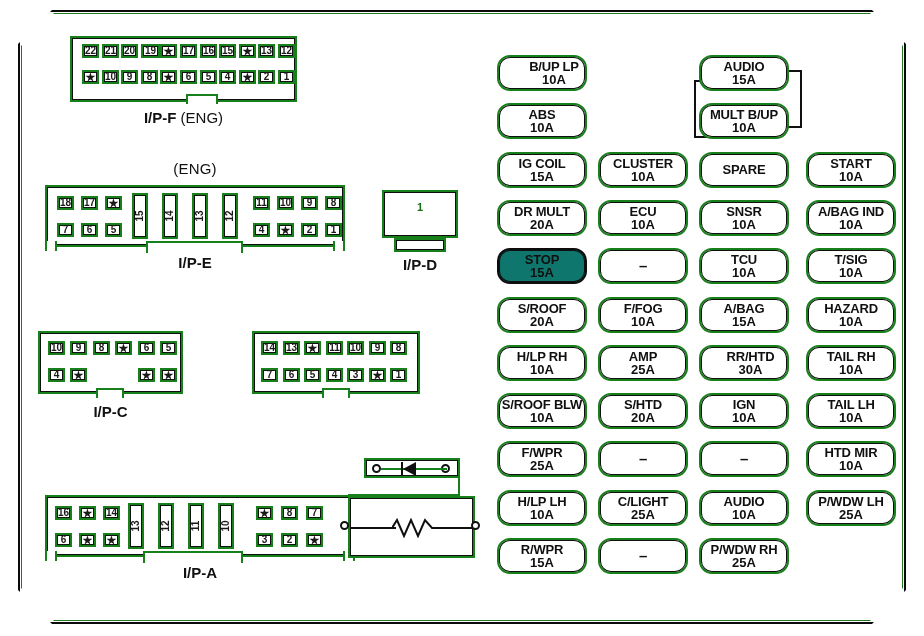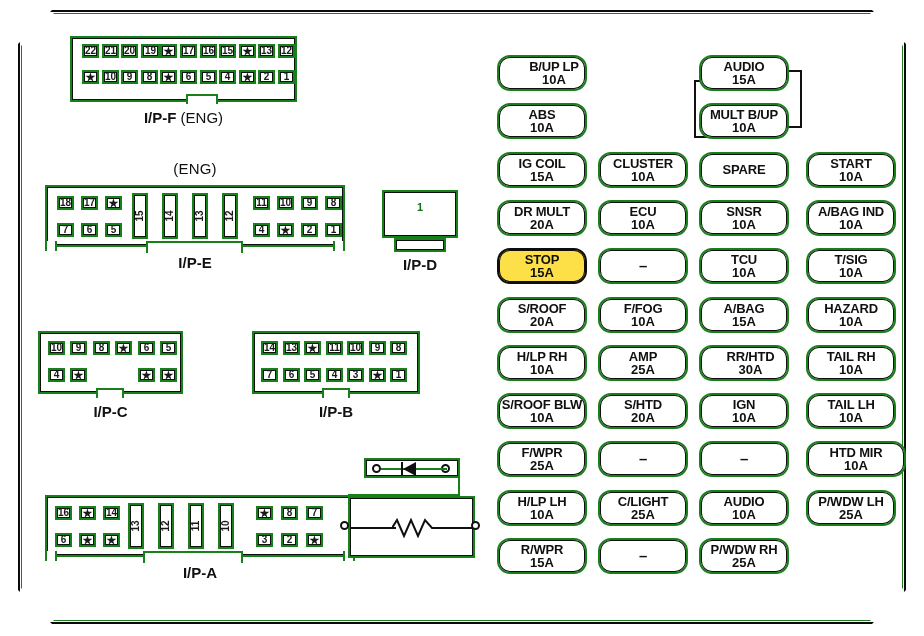--- a/index.html
+++ b/index.html
@@ -81,21 +81,21 @@
     border-radius:13px;
     background:#fff;
     display:flex;flex-direction:column;
     align-items:center;justify-content:center;
     font-weight:bold;color:#101010;line-height:1.02;
     text-align:center;
   }
   .fuse .fname{font-size:13px;letter-spacing:-.2px;white-space:nowrap;}
   .fuse .famp{font-size:13px;}
   .fuse.empty .fname{font-size:15px;}
-  .fuse.hl{background:#fde047;border-color:#0d0d0d;}
+  .fuse.hl{background:#0f766e;border-color:#0d0d0d;}
 
   
   .bracket{position:absolute;}
   .bl{position:absolute;background:#111;}
   .pc-label{
     position:absolute;font-size:14px;font-weight:bold;
     line-height:1.12;color:#111;white-space:nowrap;
   }
 
   
@@ -157,21 +157,20 @@
     <div class="conn-body"></div>
   </div>
   <div class="notch" style="left:96px;top:388px;width:28px;height:10px;"></div>
   <div class="conn-name" style="left:38px;top:403px;width:145px;">I/P-C</div>
 
   <div class="conn-title above" style="left:252px;top:331px;width:168px;">(FLOOR)</div>
   <div class="conn" id="ipb" style="left:252px;top:331px;width:168px;height:63px;">
     <div class="conn-body"></div>
   </div>
   <div class="notch" style="left:322px;top:388px;width:28px;height:10px;"></div>
-  <div class="conn-name" style="left:252px;top:403px;width:168px;">I/P-B</div>
 
   <div class="conn-title above" style="left:45px;top:495px;width:310px;">(FLOOR)</div>
   <div class="conn" id="ipa" style="left:45px;top:495px;width:310px;height:62px;">
     <div class="conn-body"></div>
   </div>
   <div class="notch" style="left:143px;top:551px;width:100px;height:12px;"></div>
   <div class="notch" style="left:45px;top:551px;width:12px;height:10px;border-top:none;"></div>
   <div class="notch" style="left:343px;top:551px;width:12px;height:10px;border-top:none;"></div>
   <div class="conn-name" style="left:45px;top:564px;width:310px;">I/P-A</div>
 
@@ -417,21 +416,21 @@
       <div class="fuse" style="left: 497px; top: 441px; width: 90px; height: 36px;">
         <div class="fname">F/WPR</div>
         <div class="famp">25A</div>
       </div>
       <div class="fuse empty" style="left: 598px; top: 441px; width: 90px; height: 36px;">
         <div class="fname">–</div>
       </div>
       <div class="fuse empty" style="left: 699px; top: 441px; width: 90px; height: 36px;">
         <div class="fname">–</div>
       </div>
-      <div class="fuse" style="left: 806px; top: 441px; width: 100px; height: 36px; text-align: center;">
+      <div class="fuse" style="left: 806px; top: 441px; width: 90px; height: 36px; text-align: center;">
         <div class="fname">HTD MIR</div>
         <div class="famp">10A</div>
       </div>
       <div class="fuse" style="left: 497px; top: 490px; width: 90px; height: 36px;">
         <div class="fname">H/LP LH</div>
         <div class="famp">10A</div>
       </div>
       <div class="fuse" style="left: 598px; top: 490px; width: 90px; height: 36px;">
         <div class="fname">C/LIGHT</div>
         <div class="famp">25A</div>

